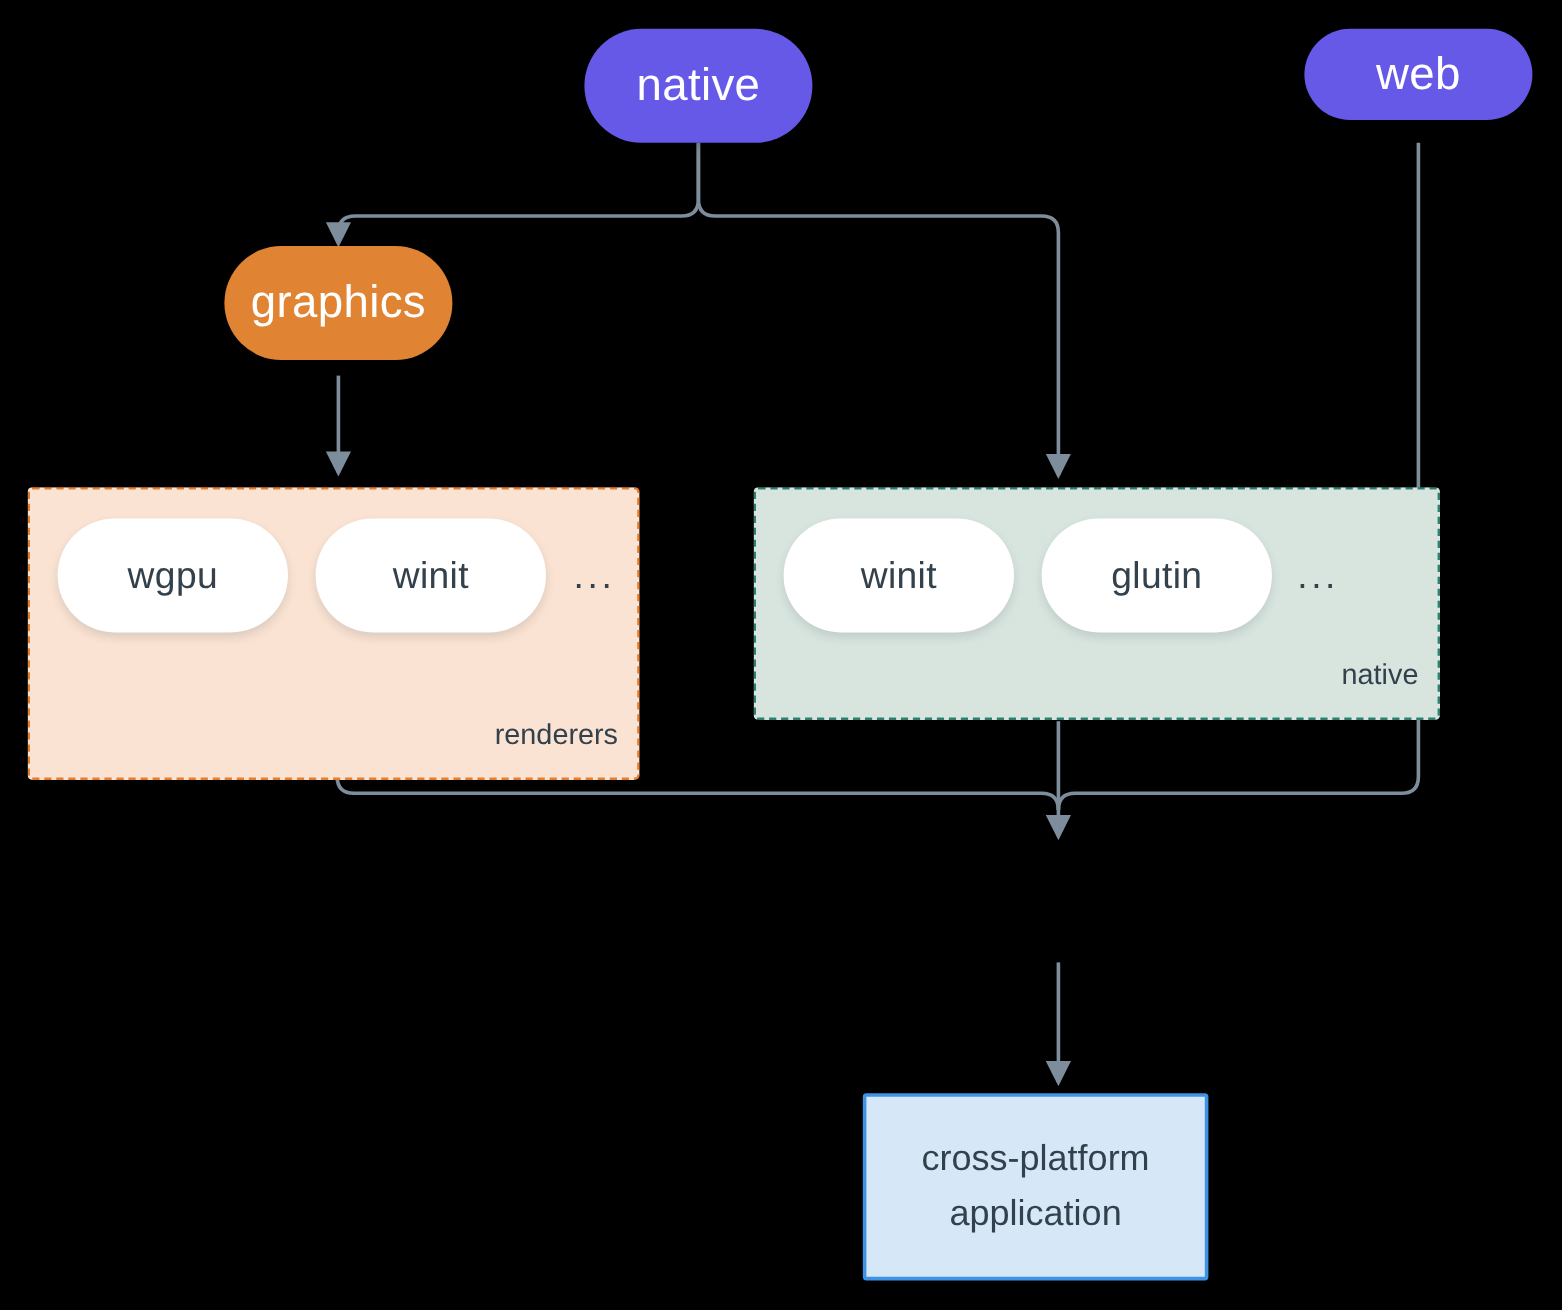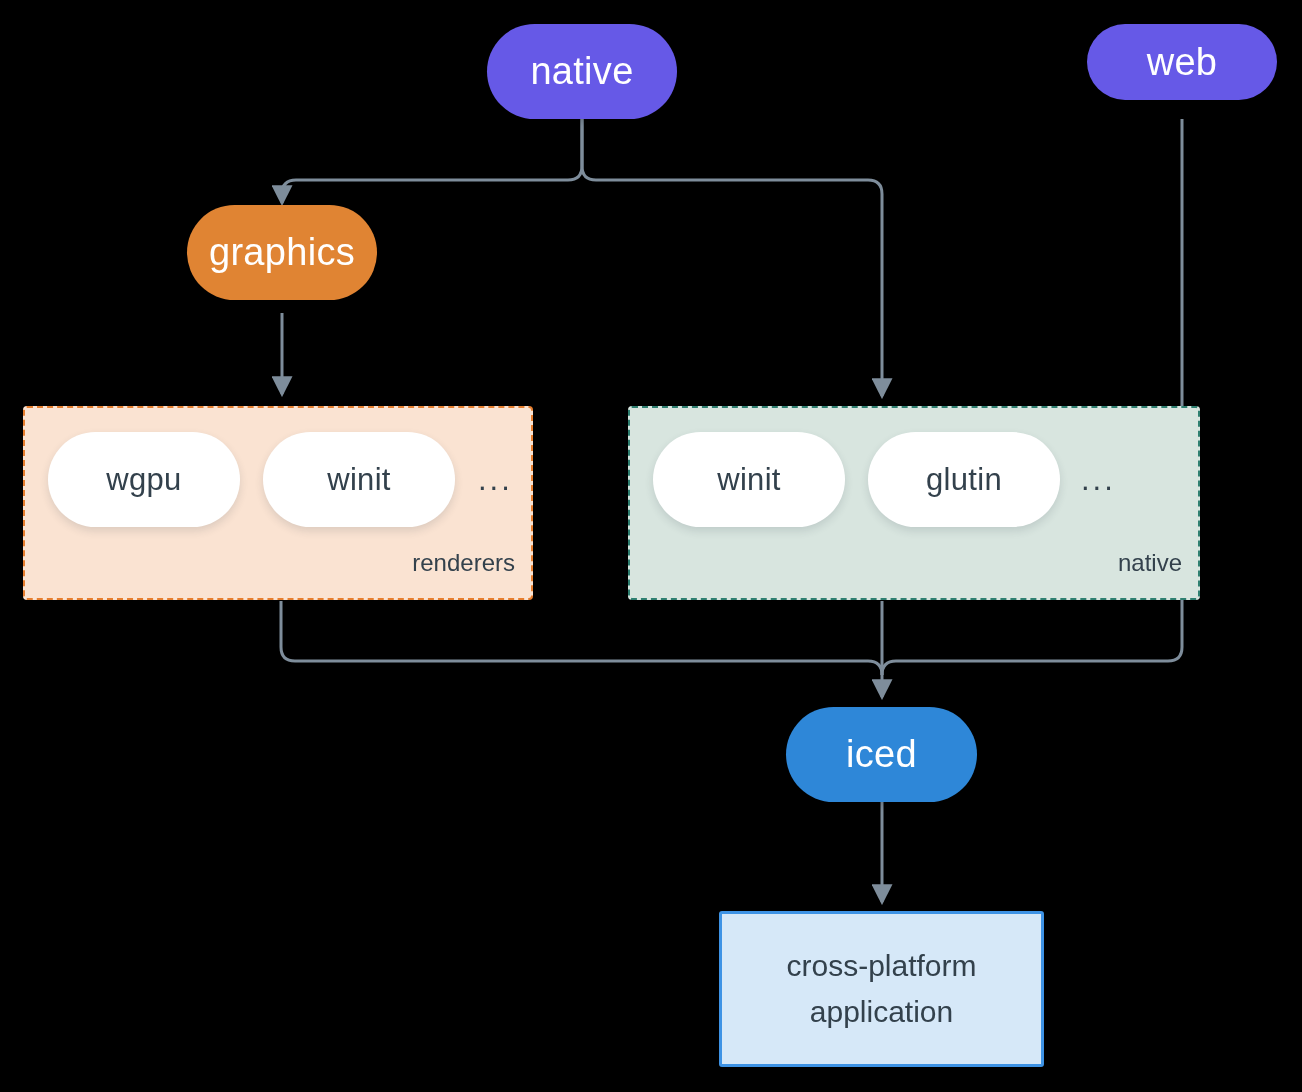--- a/index.html
+++ b/index.html
@@ -26,21 +26,21 @@
     font-size: 38px;
     letter-spacing: 0.3px;
     box-shadow: 0 3px 7px rgba(0,0,0,0.18);
   }
   .n-native  { left: 487px;  top: 24px;  width: 190px; height: 95px; background: var(--purple); color: var(--text_light); }
   .n-web     { left: 1087px; top: 24px;  width: 190px; height: 76px; background: var(--purple); color: var(--text_light); }
   .n-graphics{ left: 187px;  top: 205px; width: 190px; height: 95px; background: var(--orange); color: var(--text_light); }
   .n-iced    { left: 786px;  top: 707px; width: 191px; height: 95px; background: var(--blue);   color: var(--text_light); }
 
   .group { position: absolute; border-radius: 4px; }
-  .g-renderers { left: 23px;  top: 406px; width: 510px; height: 194px; background: var(--peach_bg); border: 2px dashed var(--peach_border); }
+  .g-renderers { left: 23px;  top: 406px; width: 510px; height: 244px; background: var(--peach_bg); border: 2px dashed var(--peach_border); }
   .g-shells    { left: 628px; top: 406px; width: 572px; height: 194px; background: var(--sage_bg);  border: 2px dashed var(--sage_border); }
 
   .white-pill {
     position: absolute;
     width: 192px; height: 95px;
     border-radius: 48px;
     background: var(--pill_bg);
     color: var(--text_dark);
     display: flex; align-items: center; justify-content: center;
     font-size: 31px;
@@ -64,21 +64,21 @@
   .group-label {
     position: absolute;
     right: 16px; bottom: 21px;
     font-size: 24px;
     color: var(--text_dark);
   }
 
   .app-box {
     position: absolute;
     left: 719px; top: 911px;
-    width: 325px; height: 156px;
+    width: 288px; height: 156px;
     background: var(--app_bg);
     border: 3px solid var(--app_border);
     border-radius: 3px;
     display: flex; align-items: center; justify-content: flex-start;
     text-align: center;
     font-size: 30px;
     line-height: 1.55;
     color: var(--text_dark);
     padding: 0 28px;
   }
@@ -130,21 +130,18 @@
     <div class="white-pill wp-1">
       <span>winit</span>
     </div>
     <div class="white-pill wp-2">
       <span>glutin</span>
     </div>
     <div class="ellipsis">...</div>
     <div class="group-label">native</div>
   </div>
 
-  <div class="node n-iced">
-    <span>iced</span>
-  </div>
 
   <div class="app-box">
     <span>cross-platform application</span>
   </div>
 
 </div>
 
 </body></html>

